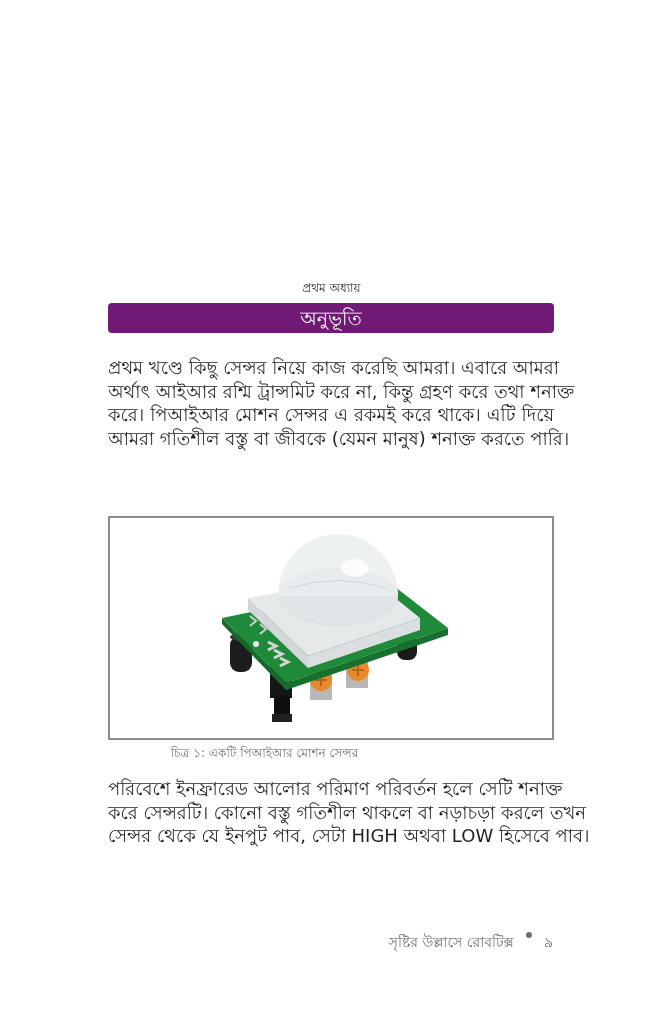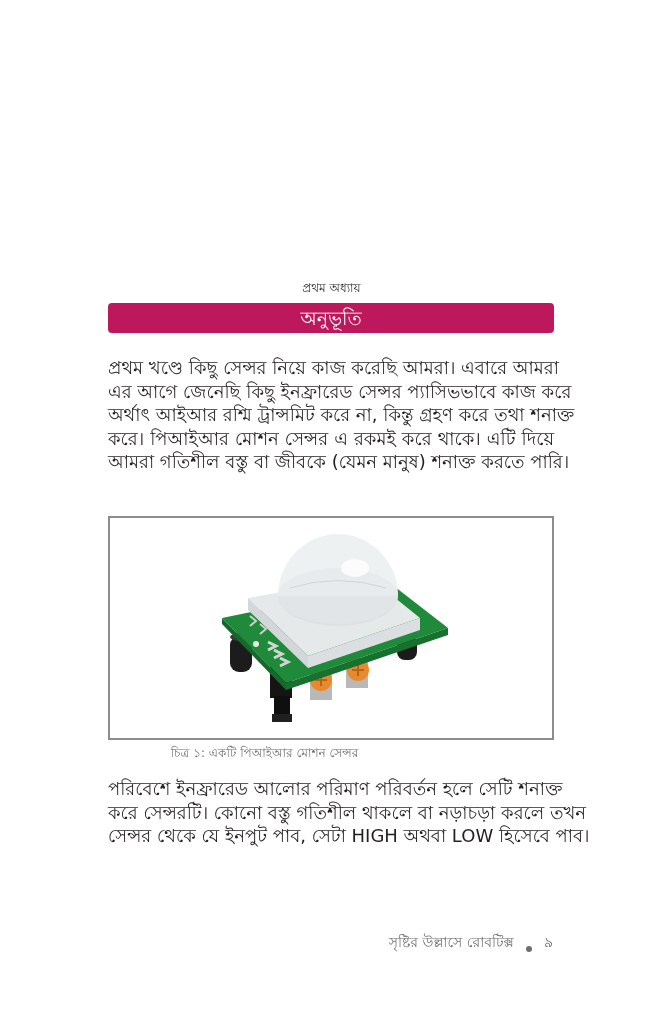--- a/index.html
+++ b/index.html
@@ -24,21 +24,21 @@
       font-size: 12px;
       color: #231f20;
       line-height: 16px;
     }
     .chapter-bar {
       position: absolute;
       top: 303px;
       left: 108px;
       width: 446px;
       height: 30px;
-      background: #be185d;
+      background: #701a75;
       border-radius: 4px;
       display: flex;
       align-items: center;
       justify-content: center;
     }
     .chapter-title {
       color: #ffffff;
       font-size: 19px;
       line-height: 30px;
       font-weight: normal;
@@ -86,21 +86,21 @@
       line-height: 16px;
     }
     .footer {
       position: absolute;
       top: 932px;
       right: 110px;
       font-size: 14px;
       color: #6d6e70;
       line-height: 20px;
       display: flex;
-      align-items: flex-end;
+      align-items: flex-start;
       gap: 12px;
     }
     .footer .bullet {
       display: inline-block;
       width: 6px;
       height: 6px;
       border-radius: 50%;
       background: #6d6e70;
     }
     svg { display: block; }
@@ -109,21 +109,20 @@
 <body>
 
 <div class="chapter-label">প্রথম অধ্যায়</div>
 
 <div class="chapter-bar">
   <span class="chapter-title">অনুভূতি</span>
 </div>
 
 <div class="para para-1">
   <span class="line">প্রথম খণ্ডে কিছু সেন্সর নিয়ে কাজ করেছি আমরা। এবারে আমরা</span>
-  <span class="line">এর আগে জেনেছি কিছু ইনফ্রারেড সেন্সর প্যাসিভভাবে কাজ করে</span>
   <span class="line">অর্থাৎ আইআর রশ্মি ট্রান্সমিট করে না, কিন্তু গ্রহণ করে তথা শনাক্ত</span>
   <span class="line">করে। পিআইআর মোশন সেন্সর এ রকমই করে থাকে। এটি দিয়ে</span>
   <span class="line last">আমরা গতিশীল বস্তু বা জীবকে (যেমন মানুষ) শনাক্ত করতে পারি।</span>
 </div>
 
 <div class="figure-frame">
   <svg width="442" height="220" viewBox="0 0 442 220">
 
     <rect x="287" y="118" width="20" height="24" rx="8" fill="#1b1b1b"></rect>
 

